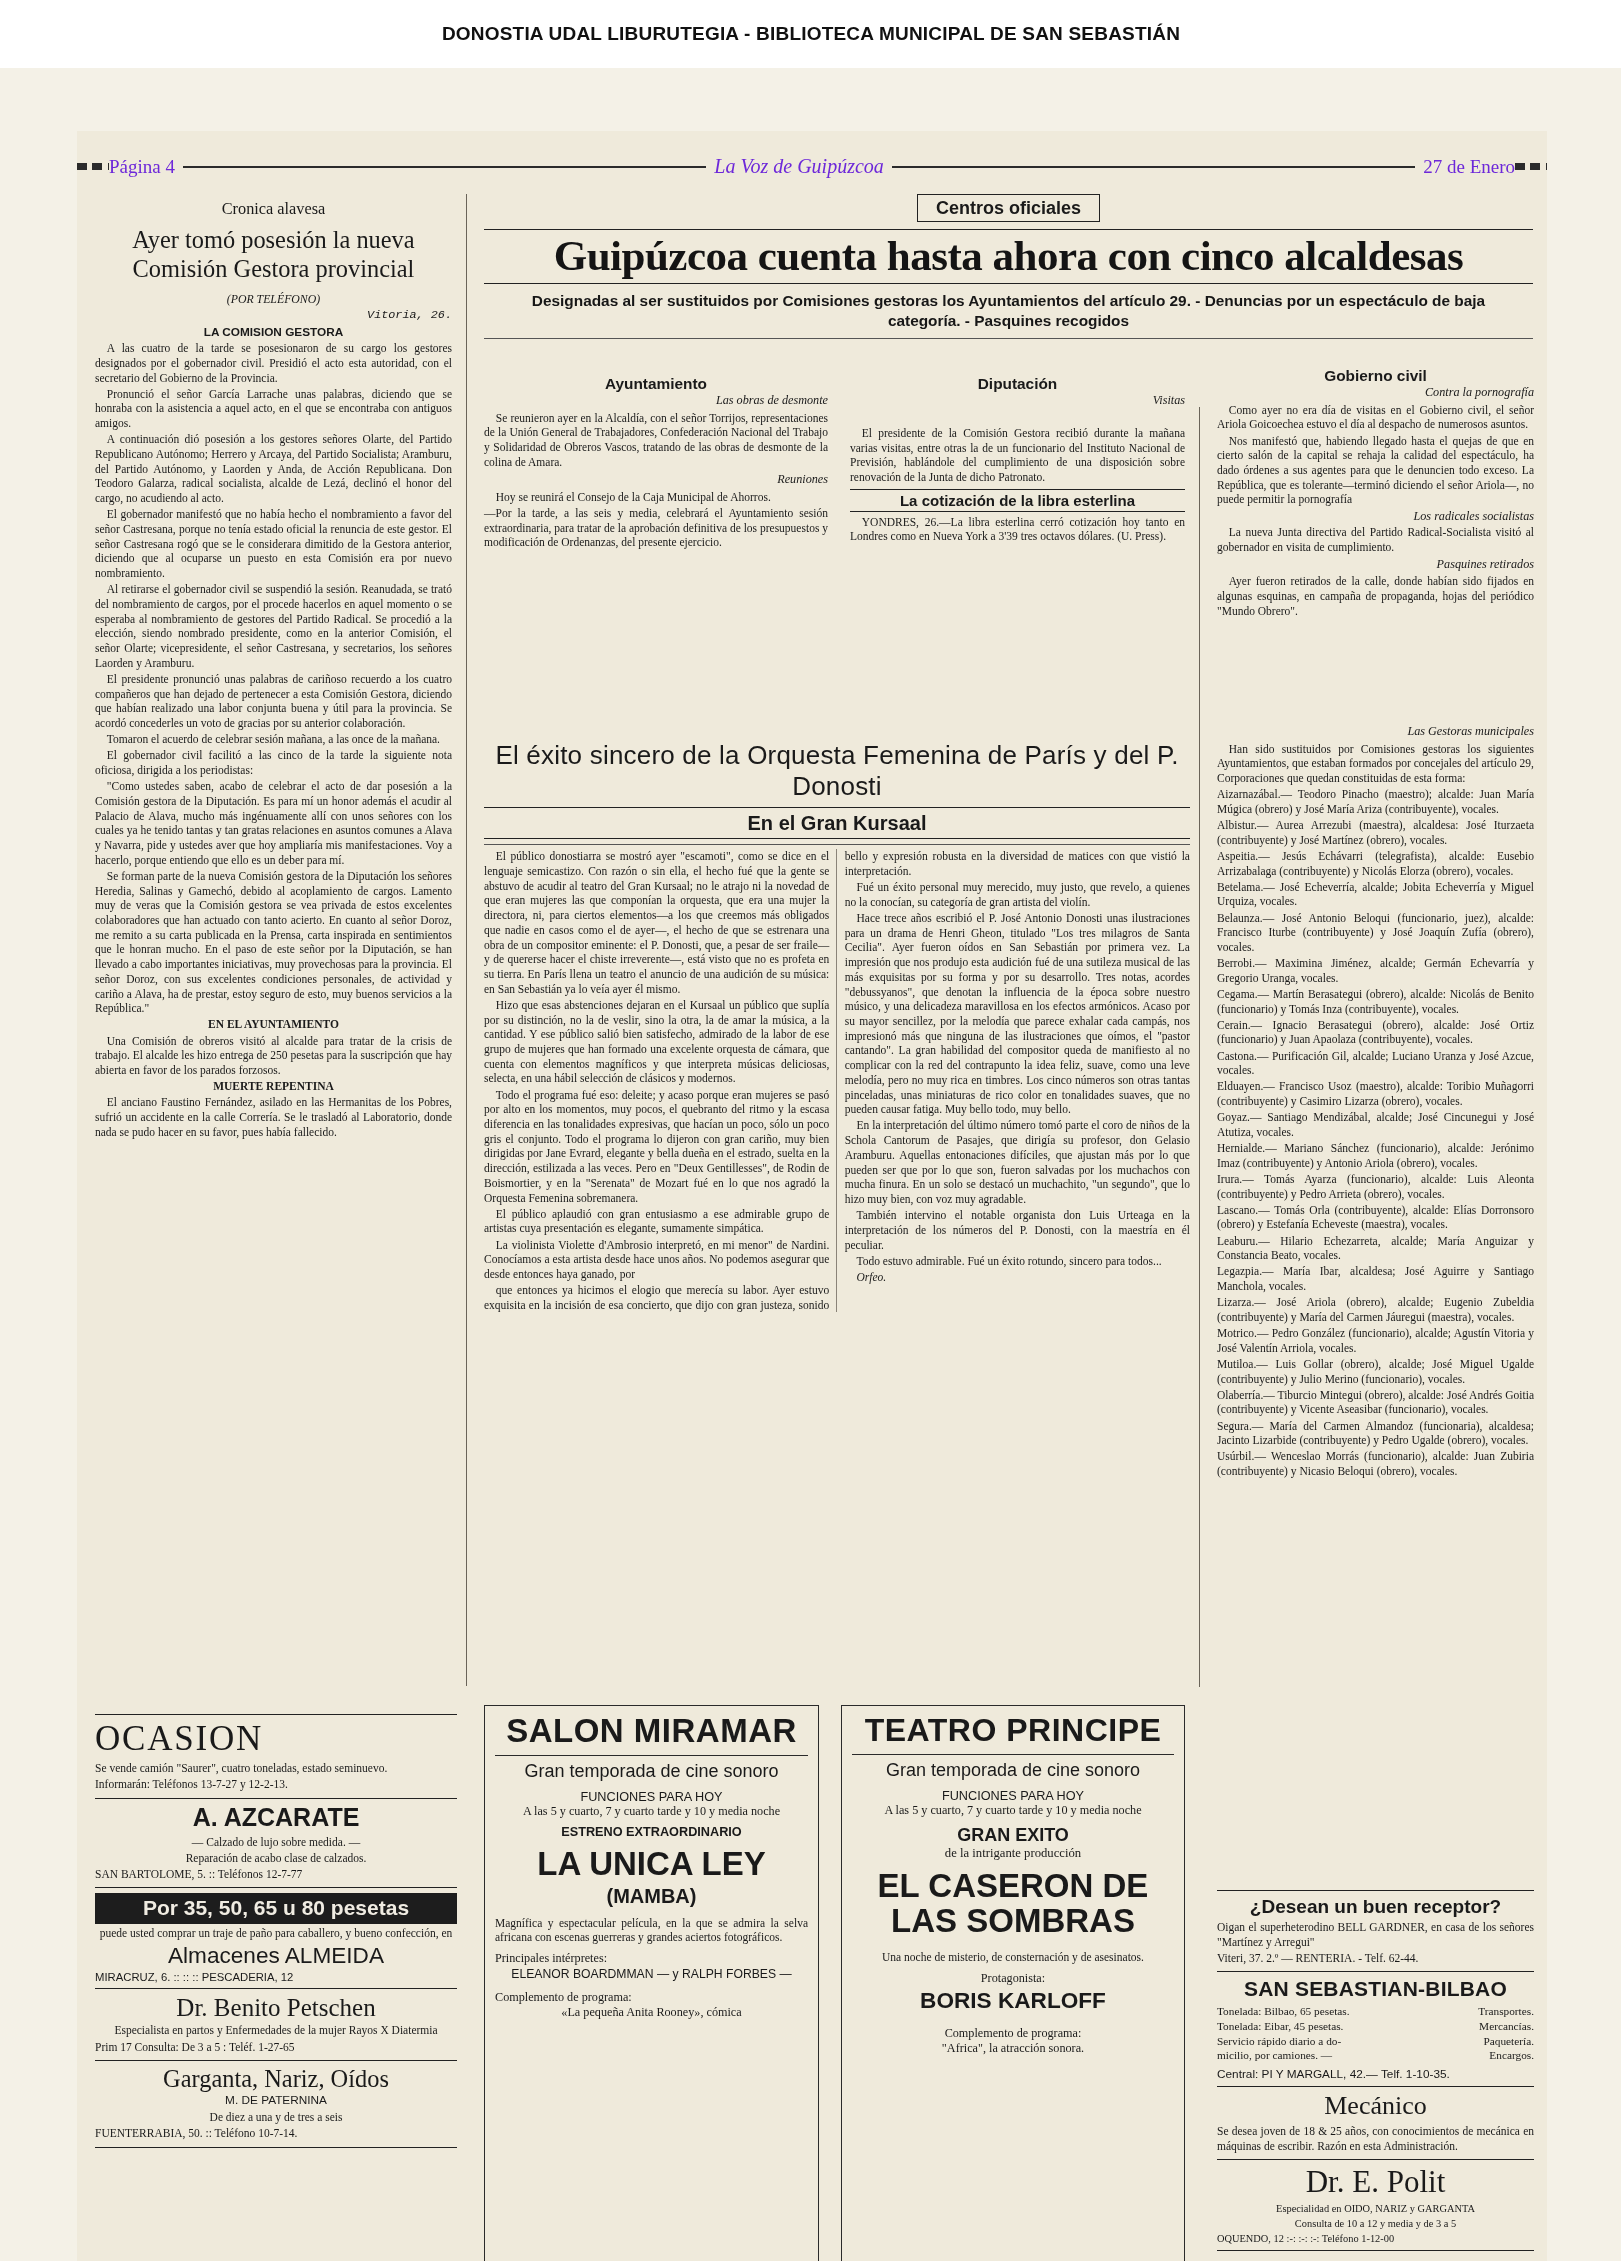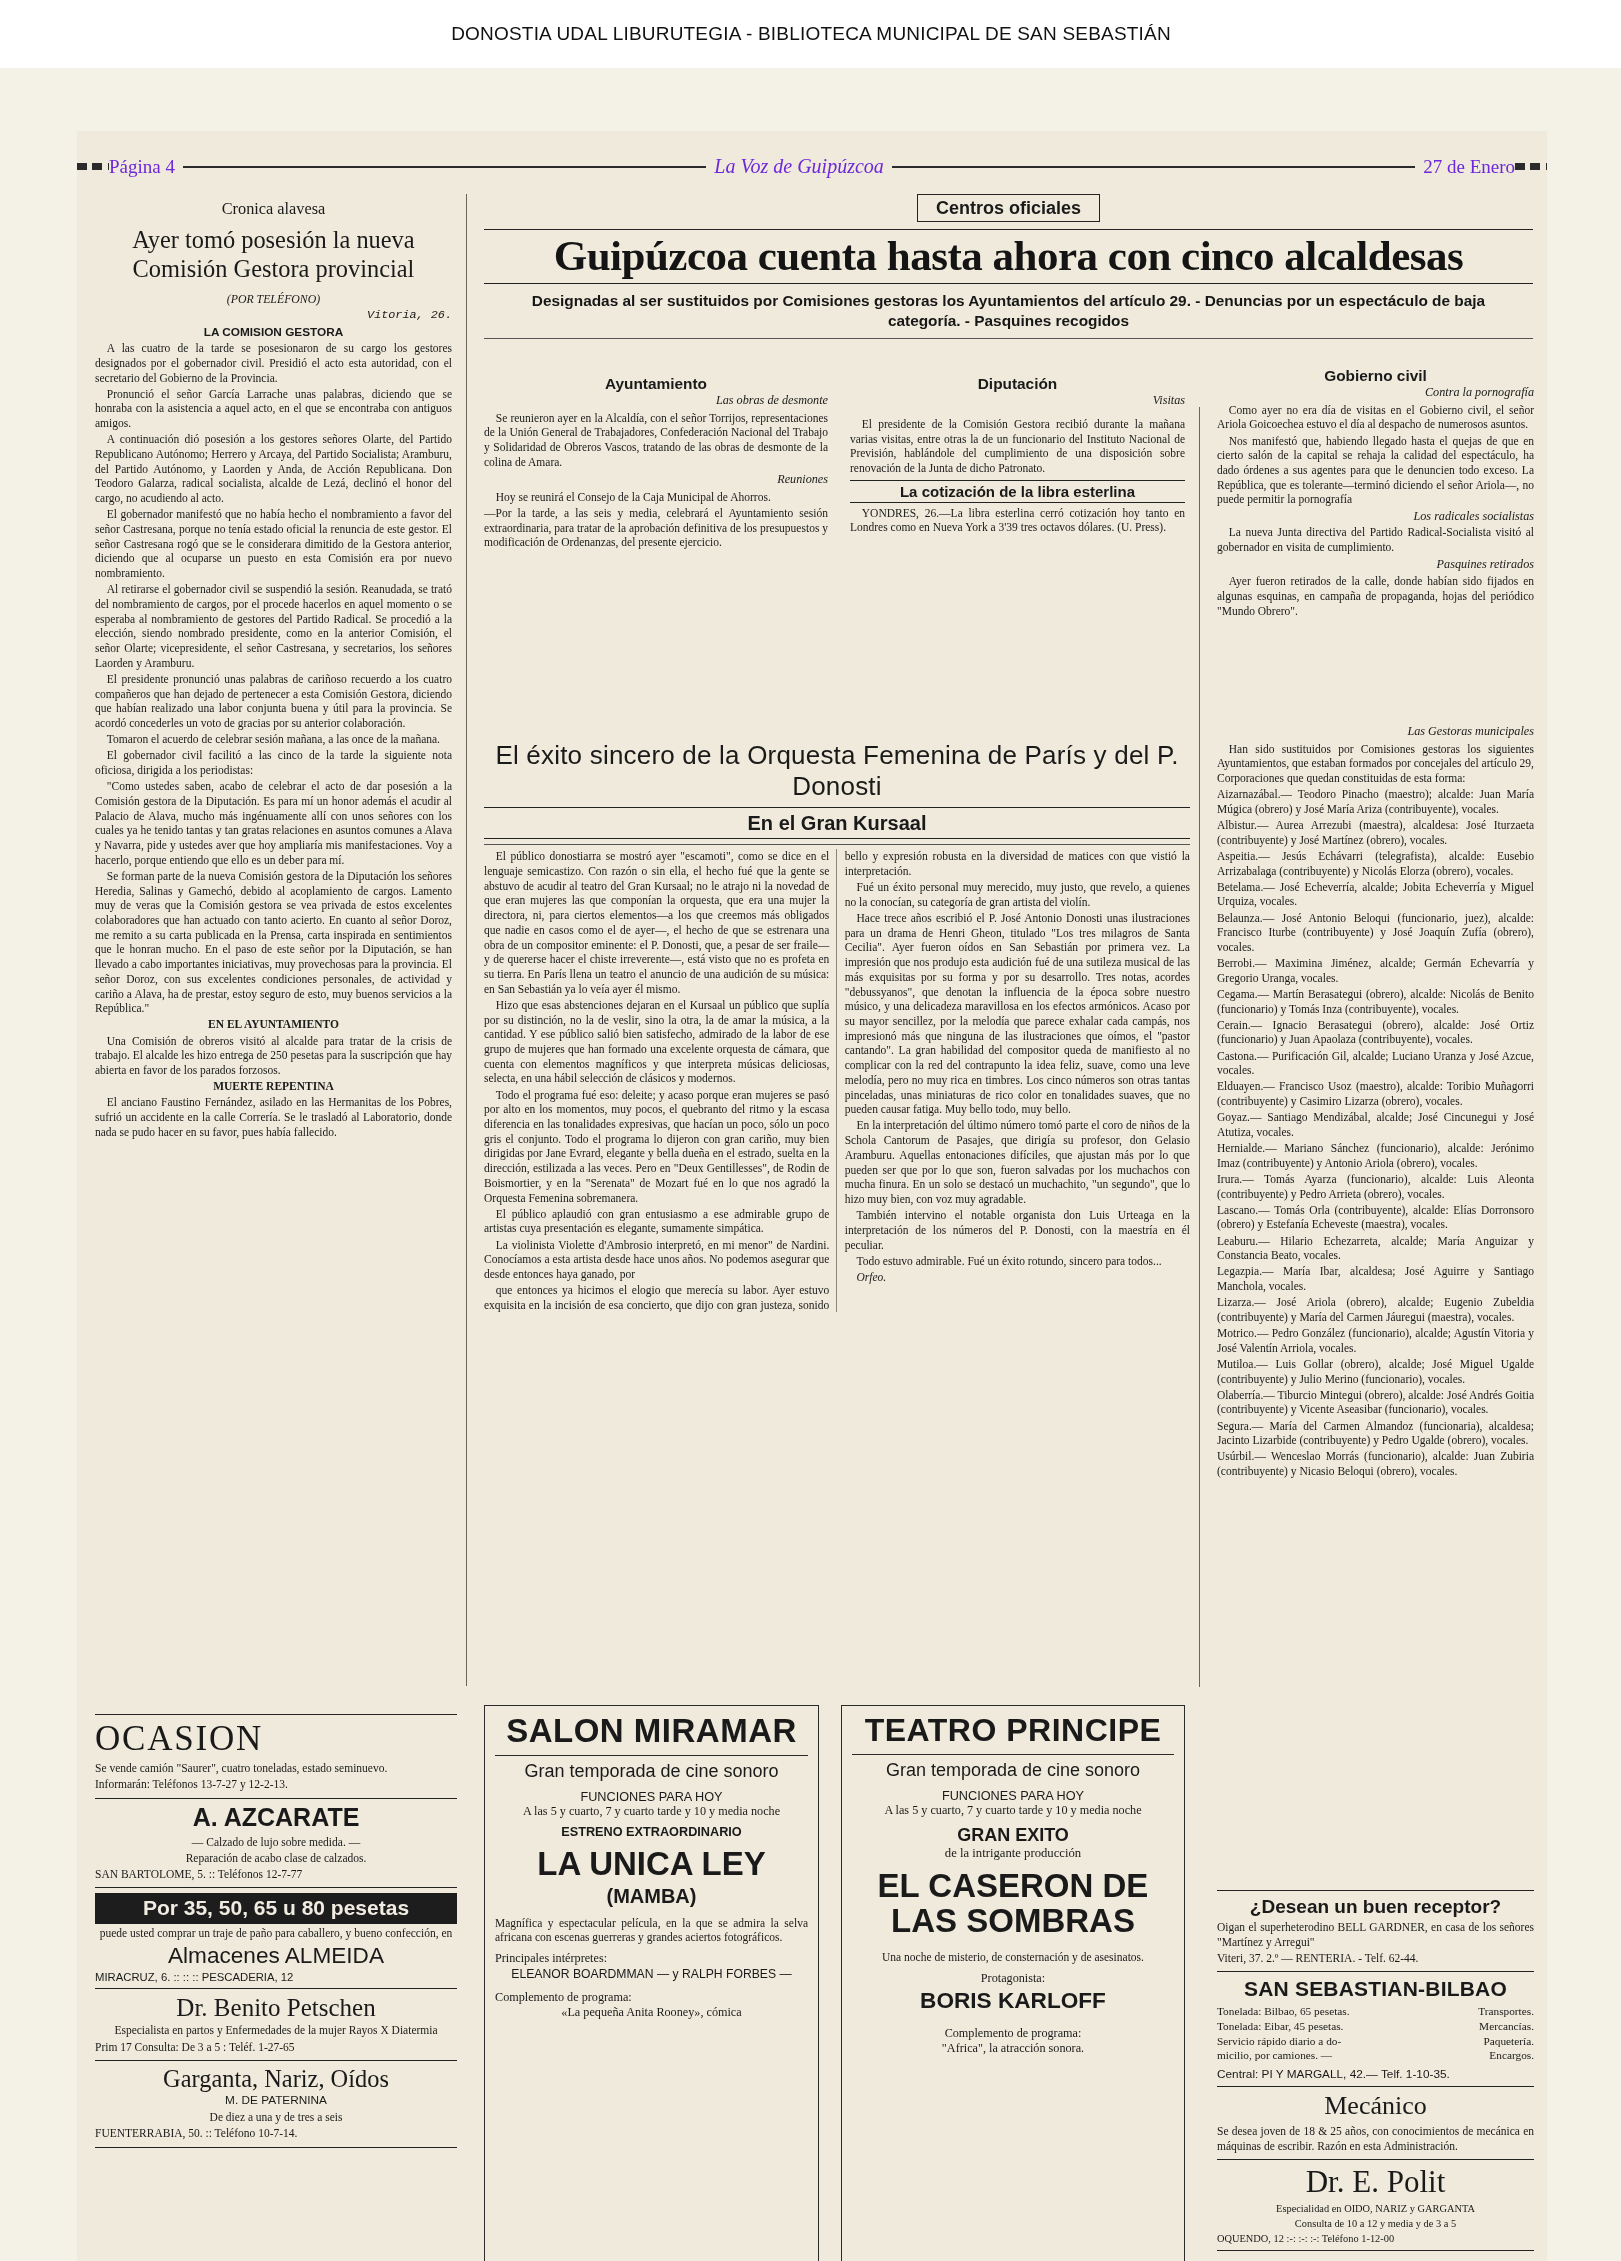--- a/index.html
+++ b/index.html
@@ -1,21 +1,21 @@
 <!DOCTYPE html>
 <html style="font-size:7.2px"><head>
 <meta charset="utf-8">
 <style>
   html,body{margin:0;padding:0;background:#ffffff;}
   body{width:1622px;font-family:"Liberation Serif", serif;color:#1a1a1a;}
   .sheet{position:relative;width:1622px;height:2564px;background:#f4f1e7;overflow:hidden;}
 
   
   .lib-header{position:absolute;left:0;top:0;width:1622px;height:68px;background:#ffffff;
-     display:flex;align-items:center;justify-content:center;}
+     display:flex;align-items:center;justify-content:center;font-weight:bold;}
   .lib-header .t{font-family:"Liberation Sans", sans-serif;font-size:19px;letter-spacing:0.2px;color:#111;}
 
   
   .paper{position:absolute;left:77px;top:131px;width:1470px;height:2365px;
      background:#efeadb;box-shadow:none;}
 
   
   .masthead{position:absolute;left:77px;top:149px;width:1470px;height:35px;
      display:flex;align-items:center;}
   .mh-rule{flex:1;height:0;border-top:2.3px double #2b2b2b;margin:0 8.1px;}
@@ -116,21 +116,21 @@
     <div class="italr" style="margin-top:2.7px;">Reuniones</div>
     <div class="body" style="margin-top:2.7px;">
       <p>Hoy se reunirá el Consejo de la Caja Municipal de Ahorros.</p>
       <p class="ni">—Por la tarde, a las seis y media, celebrará el Ayuntamiento sesión extraordinaria, para tratar de la aprobación definitiva de los presupuestos y modificación de Ordenanzas, del presente ejercicio.</p>
     </div>
   </div>
 
   <div style="position:absolute;left:850px;top:375px;width:335px;">
     <div class="secthead">Diputación</div>
     <div class="italr">Visitas</div>
-    <div class="body" style="margin-top:9px;">
+    <div class="body" style="margin-top:18px;">
       <p>El presidente de la Comisión Gestora recibió durante la mañana varias visitas, entre otras la de un funcionario del Instituto Nacional de Previsión, hablándole del cumplimiento de una disposición sobre renovación de la Junta de dicho Patronato.</p>
     </div>
     <div style="margin-top:4.5px;border-top:1.4px solid #222;border-bottom:1.4px solid #222;padding:1.8px 0;text-align:center;font-family:'Liberation Sans',sans-serif;font-weight:bold;font-size:15px;">La cotización de la libra esterlina</div>
     <div class="body" style="margin-top:2.7px;">
       <p>YONDRES, 26.—La libra esterlina cerró cotización hoy tanto en Londres como en Nueva York a 3'39 tres octavos dólares. (U. Press).</p>
     </div>
   </div>
 
   <div style="position:absolute;left:1217px;top:367px;width:317px;">
     <div class="secthead">Gobierno civil</div>

